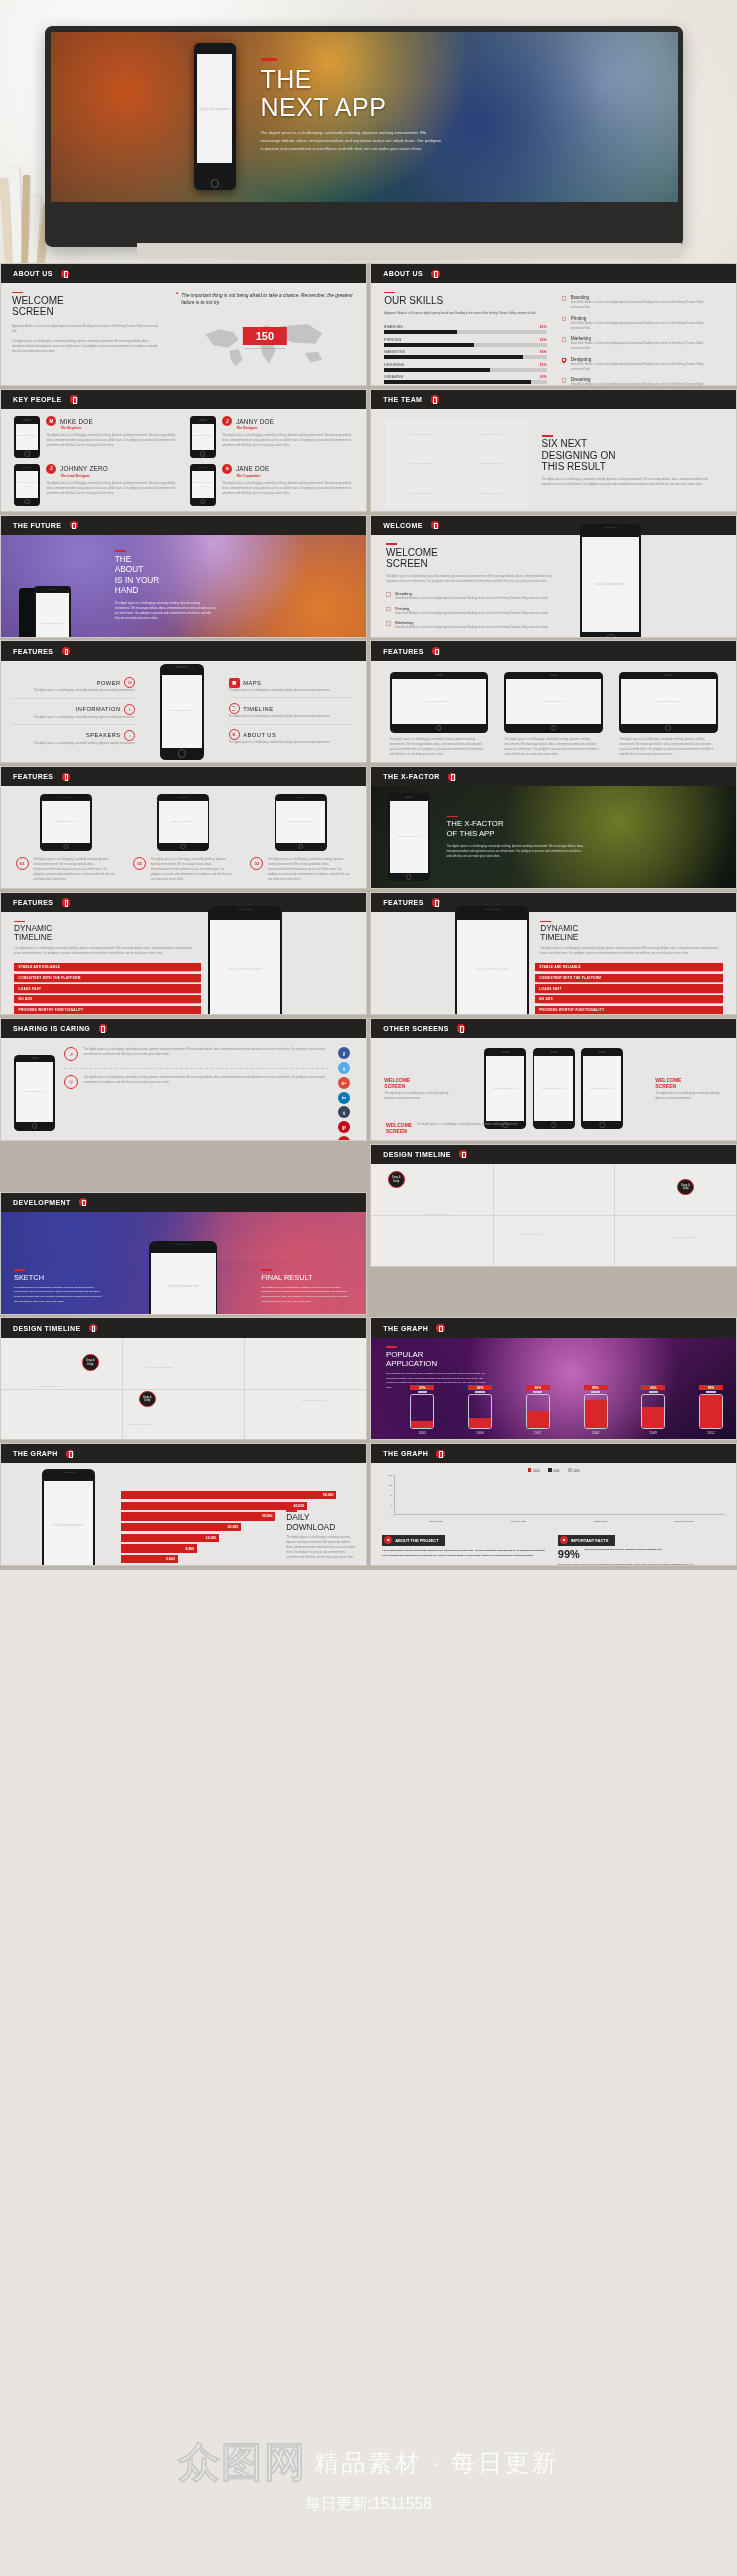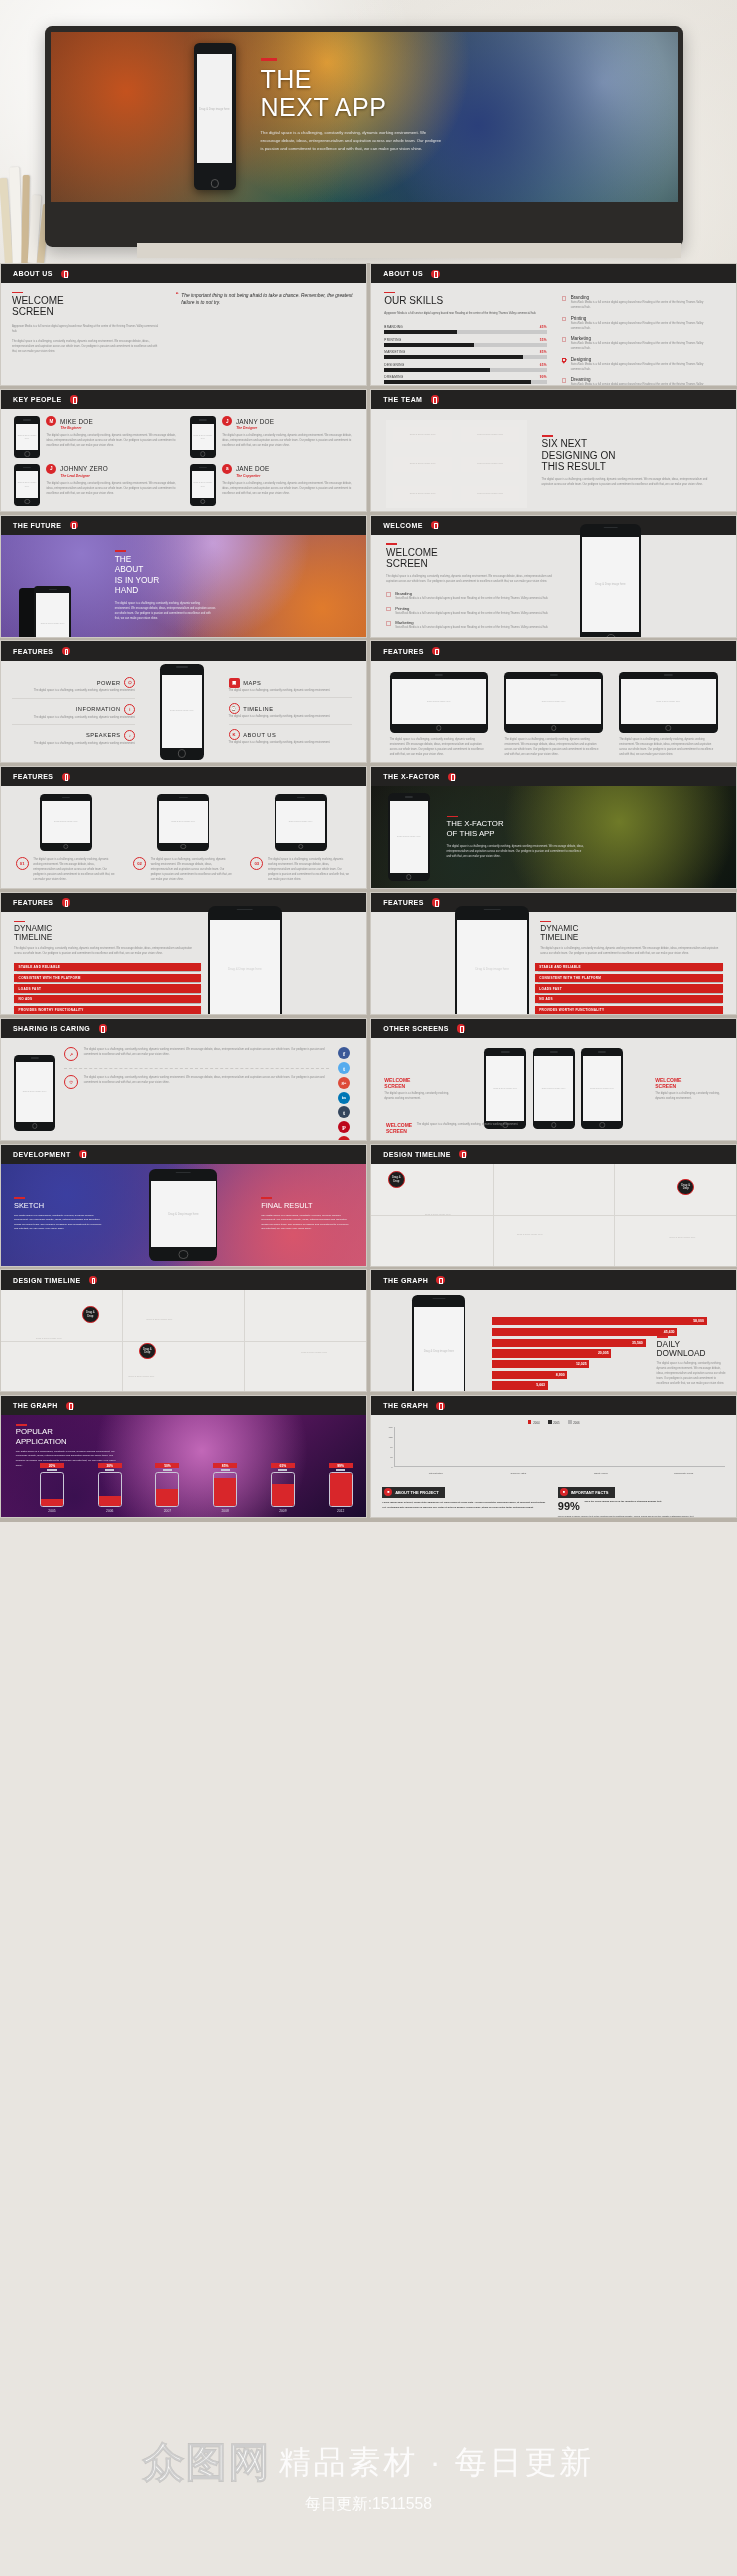--- a/index.html
+++ b/index.html
@@ -119,21 +119,21 @@
       radial-gradient(circle at 88% 72%, #e07b2c 0%, rgba(224,123,44,0) 45%),
       radial-gradient(circle at 12% 85%, #5a3f8f 0%, rgba(90,63,143,0) 50%),
       linear-gradient(140deg,#6f5ab0 0%,#7c4f8f 45%,#b2562a 100%); }
   .bg-xfactor { background:
       radial-gradient(circle at 68% 35%, #6f7a28 0%, rgba(111,122,40,0) 45%),
       radial-gradient(circle at 25% 75%, #1e2b22 0%, rgba(30,43,34,0) 55%),
       linear-gradient(120deg,#14110f 0%,#2e3319 55%,#0d1410 100%); }
   .bg-dev { background:
       radial-gradient(circle at 18% 30%, #3b3fa0 0%, rgba(59,63,160,0) 50%),
       radial-gradient(circle at 80% 70%, #d8556b 0%, rgba(216,85,107,0) 48%),
-      linear-gradient(115deg,#2a2f7a 0%,#6b3f8c 50%,#c95a78 100%); }
+      linear-gradient(115deg,#2a2f7a 0%,#6b3f8c 50%,#c95a78 100%); margin-top: 48px; }
   .bg-graph { background:
       radial-gradient(circle at 55% 35%, #c268b8 0%, rgba(194,104,184,0) 50%),
       radial-gradient(circle at 20% 80%, #3a1050 0%, rgba(58,16,80,0) 55%),
       linear-gradient(140deg,#4b0f55 0%,#6d1a6e 40%,#1a0b2e 100%); }
   .bg-other { background:#e7e6e4; }
   .tl-grid { position:absolute; inset:0; }
   .tl-grid .v { position:absolute; top:0; bottom:0; width:0.9px; background:#d8d6d2; }
   .tl-grid .h { position:absolute; left:0; right:0; height:0.9px; background:#d8d6d2; }
   .tl-badge { position:absolute; width:16.6px; height:16.6px; border-radius:50%;
     background:#1d1d1d; color:#fff; font-size:2.8px; display:flex; align-items:center;
@@ -150,21 +150,21 @@
   .batt-yr { color:#ded9e6; font-size:3.3px; text-align:center; margin-top:1.8px; }
   .dl-bar { background:#cf1f1c; color:#fff; font-size:3.5px; font-weight:bold;
     height:8.3px; display:flex; align-items:center; justify-content:flex-end;
     padding-right:2.8px; margin-bottom:2.4px; }
   .wm { position:absolute; left:0; right:0; top:2429px; height:92px;
     display:flex; flex-direction:column; align-items:center; justify-content:center;
     pointer-events:none; }
   .wm-row { display:flex; align-items:center; gap:7.4px; }
   .wm-logo { font-size:41px; font-weight:bold; color:rgba(255,255,255,.82);
     letter-spacing:1.8px; -webkit-text-stroke:0.9px rgba(120,120,120,.35); }
-  .wm-sub { font-size:32px; color:rgba(255,255,255,.85); letter-spacing:2.8px; }
+  .wm-sub { font-size:24px; color:rgba(255,255,255,.85); letter-spacing:2.8px; }
   .wm-id { font-size:15.7px; color:rgba(255,255,255,.9); margin-top:3.7px; }
   .lg-legend { display:flex; gap:8.3px; justify-content:center; font-size:2.8px;
     color:#444; }
   .lg-sw { width:3.7px; height:3.7px; display:inline-block; margin-right:1.8px; }
 </style>
 </head>
 <body>
 
 <div class="hero">
   <div class="hero-books">
@@ -207,20 +207,37 @@
           <div class="red-rule"></div>
           <div class="hdg">WELCOME</div>
           <div class="hdg">SCREEN</div>
           <div class="body-txt" style="margin-top:6.4px;">Apppower Media is a full service digital agency based near Reading at the centre of the thriving Thames Valley commercial hub.</div>
           <div class="body-txt" style="margin-top:4.6px;">The digital space is a challenging, constantly evolving, dynamic working environment. We encourage debate, ideas, entrepreneurialism and aspiration across our whole team. Our pedigree is passion and commitment to excellence and with that, we can make your vision shine.</div>
         </div>
         <div style="width:52%;">
           <div style="display:flex;gap:2.8px;">
             <span style="color:#d8262a;font-size:8.3px;line-height:.8;">“</span>
             <div style="font-size:4.8px;font-style:italic;line-height:1.6;color:#2a2a2a;">The important thing is not being afraid to take a chance. Remember, the greatest failure is to not try.</div>
+          </div>
+          <div style="position:relative;margin-top:9.2px;height:53px;">
+            <svg viewBox="0 0 200 80" style="width:100%;height:100%;opacity:.45;">
+              <g fill="#9a9a9a">
+                <path d="M10 28 L30 20 L52 24 L60 36 L44 48 L22 44 Z"></path>
+                <path d="M46 52 L60 50 L66 66 L56 76 L48 66 Z"></path>
+                <path d="M86 18 L104 14 L112 24 L102 34 L88 30 Z"></path>
+                <path d="M92 38 L108 36 L116 52 L106 72 L96 58 Z"></path>
+                <path d="M120 16 L164 12 L186 26 L176 42 L140 40 L124 30 Z"></path>
+                <path d="M160 56 L180 54 L186 66 L168 70 Z"></path>
+              </g>
+            </svg>
+            <div style="position:absolute;left:50%;top:11px;transform:translateX(-50%);
+                        background:#d8262a;color:#fff;padding:2.8px 13px;text-align:center;">
+              <div style="font-size:11px;font-weight:bold;">150</div>
+            </div>
+            <div style="position:absolute;left:50%;top:31px;transform:translateX(-50%);font-size:2.4px;color:#8a8a8a;">Lorem ipsum dolor sit amet consectetur</div>
           </div>
         </div>
       </div>
     </div>
   </div>
 
   <div class="slide">
     <div class="sbar">
       <span class="sbar-t">ABOUT US</span>
       <span class="sbar-dot"></span>
@@ -858,20 +875,83 @@
       <div class="tl-badge" style="left:81px;top:16.6px;">Drag &amp; Drop</div>
       <div class="tl-badge" style="left:138px;top:53px;">Drag &amp; Drop</div>
       <div class="dropzone" style="position:absolute;left:18.4px;top:39px;width:59px;height:20px;background:transparent;">Drag &amp; Drop
 image here</div>
       <div class="dropzone" style="position:absolute;left:129px;top:20px;width:59px;height:20px;background:transparent;">Drag &amp; Drop
 image here</div>
       <div class="dropzone" style="position:absolute;left:111px;top:77px;width:59px;height:20px;background:transparent;">Drag &amp; Drop
 image here</div>
       <div class="dropzone" style="position:absolute;right:22px;top:53px;width:59px;height:20px;background:transparent;">Drag &amp; Drop
 image here</div>
+    </div>
+  </div>
+
+  <div class="slide bg-graph">
+    <div class="sbar">
+      <span class="sbar-t">THE GRAPH</span>
+      <span class="sbar-dot"></span>
+    </div>
+    <div class="sbody bg-graph" style="padding:8.3px 14.7px;">
+      <div class="red-rule"></div>
+      <div style="color:#fff;font-size:7.8px;font-weight:300;line-height:1.2;">POPULAR</div>
+      <div style="color:#fff;font-size:7.8px;font-weight:300;line-height:1.2;">APPLICATION</div>
+      <div style="font-size:2.5px;line-height:1.85;color:#e6dcec;margin-top:3.7px;width:106px;">The digital space is a challenging, constantly evolving, dynamic working environment. We encourage debate, ideas, entrepreneurialism and aspiration across our whole team. Our pedigree is passion and commitment to excellence and with that, we can make your vision shine.</div>
+      <div style="position:absolute;left:39px;right:13px;bottom:4.6px;display:flex;justify-content:space-between;">
+        <div class="batt">
+          <div class="batt-pct">20%</div>
+          <div class="batt-cap"></div>
+          <div class="batt-body">
+              <div class="batt-fill" style="height:20%"></div>
+            </div>
+          <div class="batt-yr">2005</div>
+        </div>
+        <div class="batt">
+          <div class="batt-pct">30%</div>
+          <div class="batt-cap"></div>
+          <div class="batt-body">
+              <div class="batt-fill" style="height:30%"></div>
+            </div>
+          <div class="batt-yr">2006</div>
+        </div>
+        <div class="batt">
+          <div class="batt-pct">50%</div>
+          <div class="batt-cap"></div>
+          <div class="batt-body">
+              <div class="batt-fill" style="height:50%"></div>
+            </div>
+          <div class="batt-yr">2007</div>
+        </div>
+        <div class="batt">
+          <div class="batt-pct">85%</div>
+          <div class="batt-cap"></div>
+          <div class="batt-body">
+              <div class="batt-fill" style="height:85%"></div>
+            </div>
+          <div class="batt-yr">2008</div>
+        </div>
+        <div class="batt">
+          <div class="batt-pct">65%</div>
+          <div class="batt-cap"></div>
+          <div class="batt-body">
+              <div class="batt-fill" style="height:65%"></div>
+            </div>
+          <div class="batt-yr">2009</div>
+        </div>
+        <div class="batt">
+          <div class="batt-pct">99%</div>
+          <div class="batt-cap"></div>
+          <div class="batt-body">
+              <div class="batt-fill" style="height:99%"></div>
+            </div>
+          <div class="batt-yr">2012</div>
+        </div>
+      </div>
     </div>
   </div>
 
   <div class="slide">
     <div class="sbar">
       <span class="sbar-t">THE GRAPH</span>
       <span class="sbar-dot"></span>
     </div>
     <div class="sbody" style="padding:5.5px 0 0 0;display:flex;">
       <div style="width:33%;position:relative;">
@@ -893,83 +973,20 @@
         <div style="position:absolute;right:7.4px;bottom:5.5px;width:72px;">
           <div class="red-rule"></div>
           <div class="hdg sm">DAILY</div>
           <div class="hdg sm">DOWNLOAD</div>
           <div class="body-txt" style="margin-top:2.8px;">The digital space is a challenging, constantly evolving, dynamic working environment. We encourage debate, ideas, entrepreneurialism and aspiration across our whole team. Our pedigree is passion and commitment to excellence and with that, we can make your vision shine.</div>
         </div>
       </div>
     </div>
   </div>
 
-  <div class="slide bg-graph">
-    <div class="sbar">
-      <span class="sbar-t">THE GRAPH</span>
-      <span class="sbar-dot"></span>
-    </div>
-    <div class="sbody bg-graph" style="padding:8.3px 14.7px;">
-      <div class="red-rule"></div>
-      <div style="color:#fff;font-size:7.8px;font-weight:300;line-height:1.2;">POPULAR</div>
-      <div style="color:#fff;font-size:7.8px;font-weight:300;line-height:1.2;">APPLICATION</div>
-      <div style="font-size:2.5px;line-height:1.85;color:#e6dcec;margin-top:3.7px;width:106px;">The digital space is a challenging, constantly evolving, dynamic working environment. We encourage debate, ideas, entrepreneurialism and aspiration across our whole team. Our pedigree is passion and commitment to excellence and with that, we can make your vision shine.</div>
-      <div style="position:absolute;left:39px;right:13px;bottom:4.6px;display:flex;justify-content:space-between;">
-        <div class="batt">
-          <div class="batt-pct">20%</div>
-          <div class="batt-cap"></div>
-          <div class="batt-body">
-              <div class="batt-fill" style="height:20%"></div>
-            </div>
-          <div class="batt-yr">2005</div>
-        </div>
-        <div class="batt">
-          <div class="batt-pct">30%</div>
-          <div class="batt-cap"></div>
-          <div class="batt-body">
-              <div class="batt-fill" style="height:30%"></div>
-            </div>
-          <div class="batt-yr">2006</div>
-        </div>
-        <div class="batt">
-          <div class="batt-pct">50%</div>
-          <div class="batt-cap"></div>
-          <div class="batt-body">
-              <div class="batt-fill" style="height:50%"></div>
-            </div>
-          <div class="batt-yr">2007</div>
-        </div>
-        <div class="batt">
-          <div class="batt-pct">85%</div>
-          <div class="batt-cap"></div>
-          <div class="batt-body">
-              <div class="batt-fill" style="height:85%"></div>
-            </div>
-          <div class="batt-yr">2008</div>
-        </div>
-        <div class="batt">
-          <div class="batt-pct">65%</div>
-          <div class="batt-cap"></div>
-          <div class="batt-body">
-              <div class="batt-fill" style="height:65%"></div>
-            </div>
-          <div class="batt-yr">2009</div>
-        </div>
-        <div class="batt">
-          <div class="batt-pct">99%</div>
-          <div class="batt-cap"></div>
-          <div class="batt-body">
-              <div class="batt-fill" style="height:99%"></div>
-            </div>
-          <div class="batt-yr">2012</div>
-        </div>
-      </div>
-    </div>
-  </div>
-
   <div class="slide">
     <div class="sbar">
       <span class="sbar-t">THE GRAPH</span>
       <span class="sbar-dot"></span>
     </div>
     <div class="sbody" style="padding:4.6px 11px;">
       <div class="lg-legend">
         <span><span class="lg-sw" style="background:#cf1f1c"></span><span>2004</span></span>
         <span><span class="lg-sw" style="background:#2b2b2b"></span><span>2005</span></span>
         <span><span class="lg-sw" style="background:#b5b5b5"></span><span>2006</span></span>

